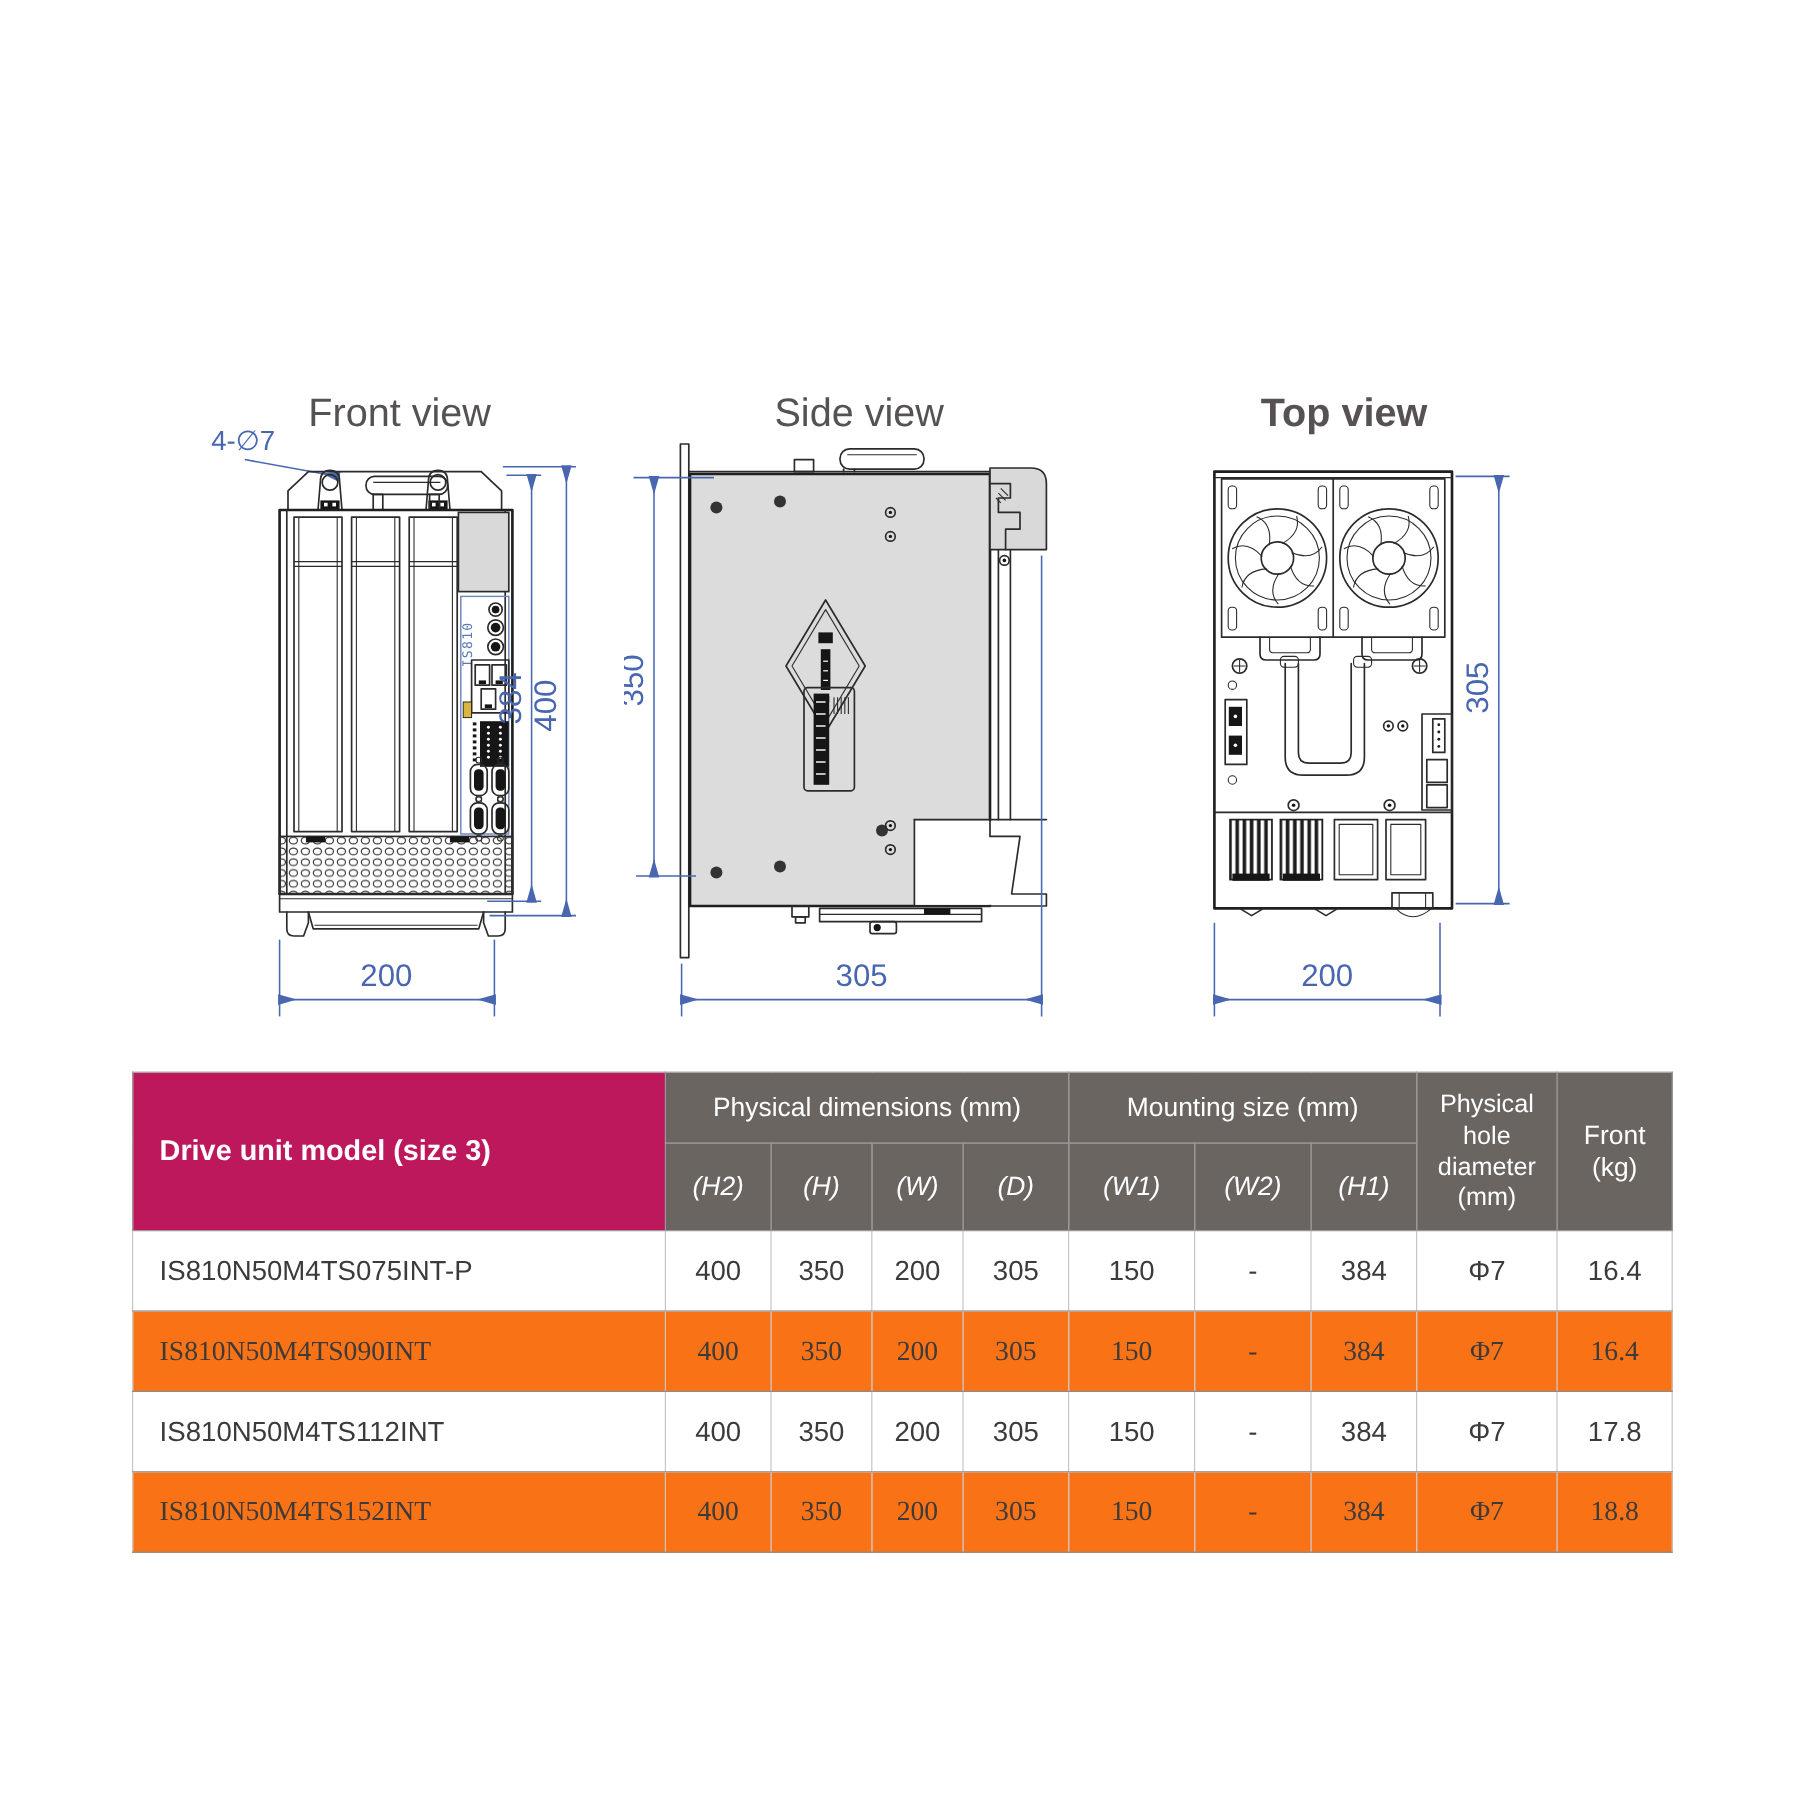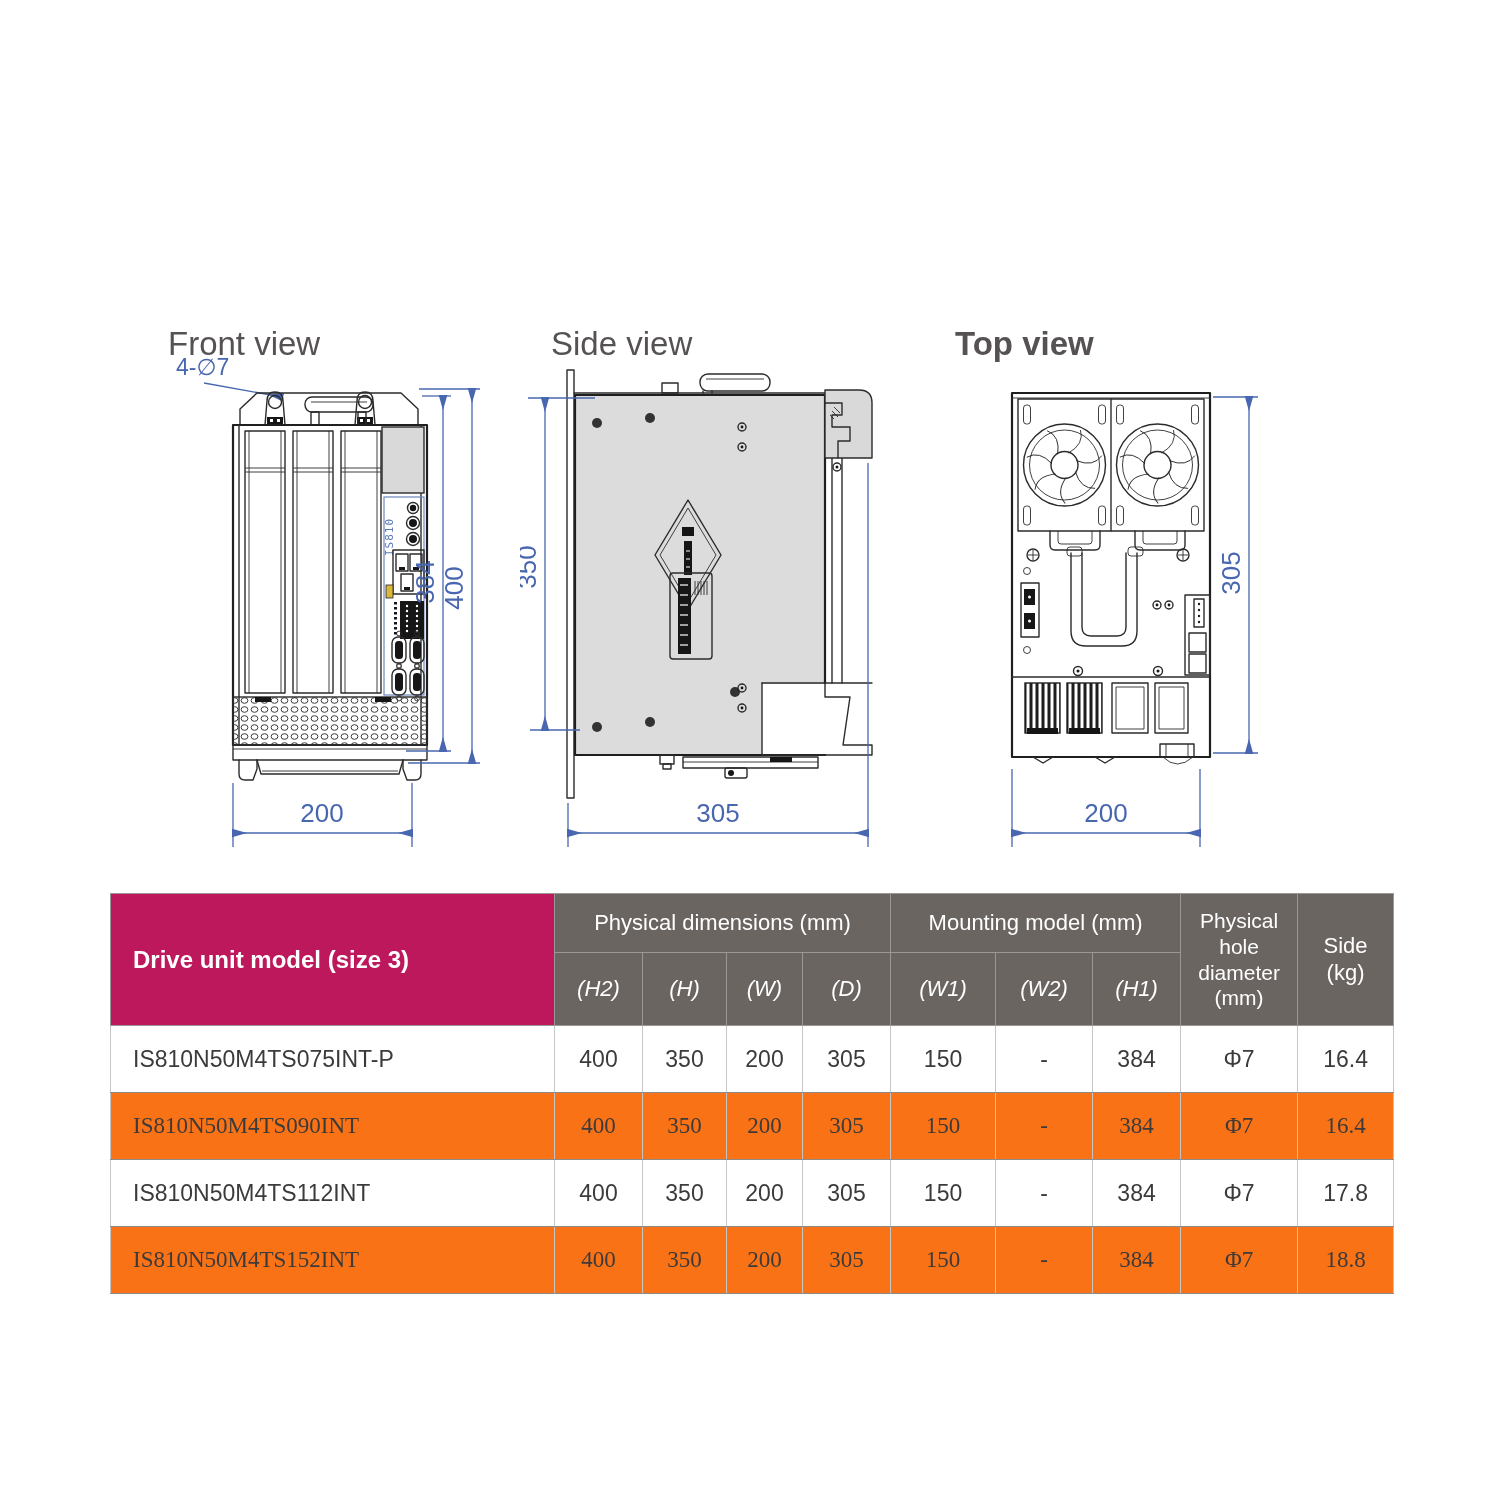--- a/index.html
+++ b/index.html
@@ -1,18 +1,18 @@
 <!DOCTYPE html>
 <html><head>
 <meta charset="utf-8">
 <style>
   html,body{margin:0;padding:0;background:#ffffff;}
   .canvas{position:relative;width:1500px;height:1500px;background:#ffffff;overflow:hidden;
           font-family:"Liberation Sans","DejaVu Sans",sans-serif;}
-  .view-title{position:absolute;width:330px;text-align:left;font-size:33px;color:#565254;}
+  .view-title{position:absolute;width:330px;text-align:center;font-size:33px;color:#565254;}
   .drawing{position:absolute;}
 
   
   .ln{fill:none;stroke:#2b2b2b;stroke-width:1.4;stroke-linejoin:round;stroke-linecap:round;}
   .lnt{fill:none;stroke:#2b2b2b;stroke-width:0.9;stroke-linejoin:round;}
   .lnb{fill:none;stroke:#1f1f1f;stroke-width:2.2;stroke-linejoin:round;}
   .fillg{fill:#dcdcdc;}
   .fillg2{fill:#d9d9d9;}
   .dk{fill:#161616;}
   .dim{fill:none;stroke:#4967B0;stroke-width:1.3;}
@@ -463,23 +463,23 @@
         <col style="width:105px">
         <col style="width:97px">
         <col style="width:88px">
       <col style="width:117px">
         <col style="width:96px">
     </colgroup>
     <thead>
       <tr class="h1">
         <th class="model-h" rowspan="2">Drive unit model (size 3)</th>
         <th colspan="4">Physical dimensions (mm)</th>
-        <th colspan="3">Mounting model (mm)</th>
+        <th colspan="3">Mounting size (mm)</th>
         <th class="dia-h" rowspan="2">Physical hole diameter (mm)</th>
-        <th rowspan="2">Side (kg)</th>
+        <th rowspan="2">Front (kg)</th>
       </tr>
       <tr class="h2">
         <th>(H2)</th>
         <th>(H)</th>
         <th>(W)</th>
         <th>(D)</th>
         <th>(W1)</th>
         <th>(W2)</th>
         <th>(H1)</th>
       </tr>

